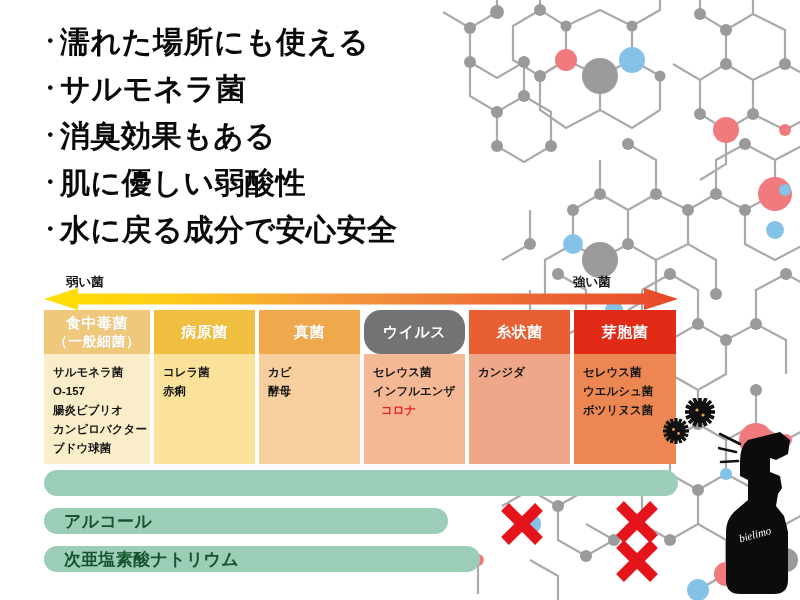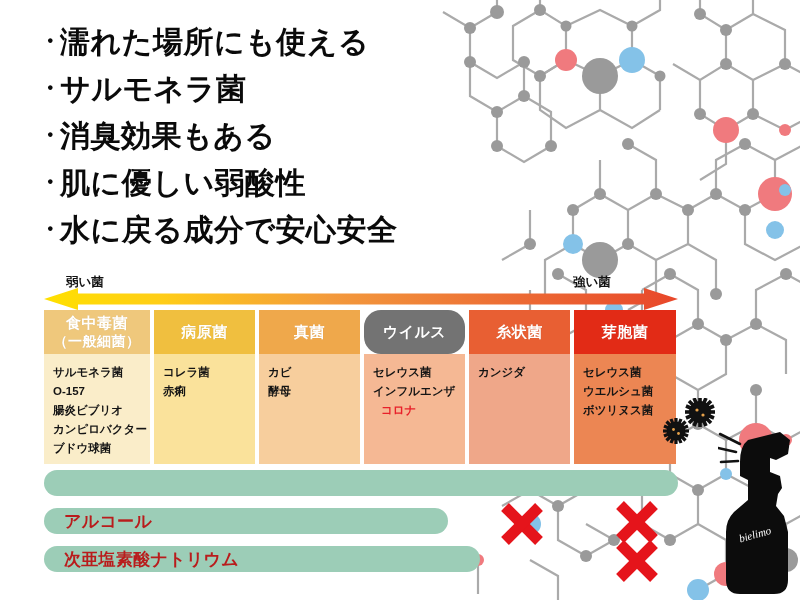--- a/index.html
+++ b/index.html
@@ -62,21 +62,21 @@
   .col-body .hl { color:#e8202a;margin-left:8px; }
 
   
   .gbar {
     position:absolute; height:26px; border-radius:13px;
     background:#9ccdb7; z-index:3;
     display:flex; align-items:center;
   }
   .gbar-label {
     padding-left:20px; font-size:17px; font-weight:700;
-    color:#b91c1c; white-space:nowrap;
+    color:#14532d; white-space:nowrap;
     font-family:"Liberation Sans", sans-serif;
     letter-spacing:0.3px;
   }
   #gbar-0 { left:44px; top:470px; width:634px; }
   #gbar-1 { left:44px; top:508px; width:404px; }
   #gbar-2 { left:44px; top:546px; width:436px; }
 
   
   .xmark { position:absolute; z-index:5; }
 

